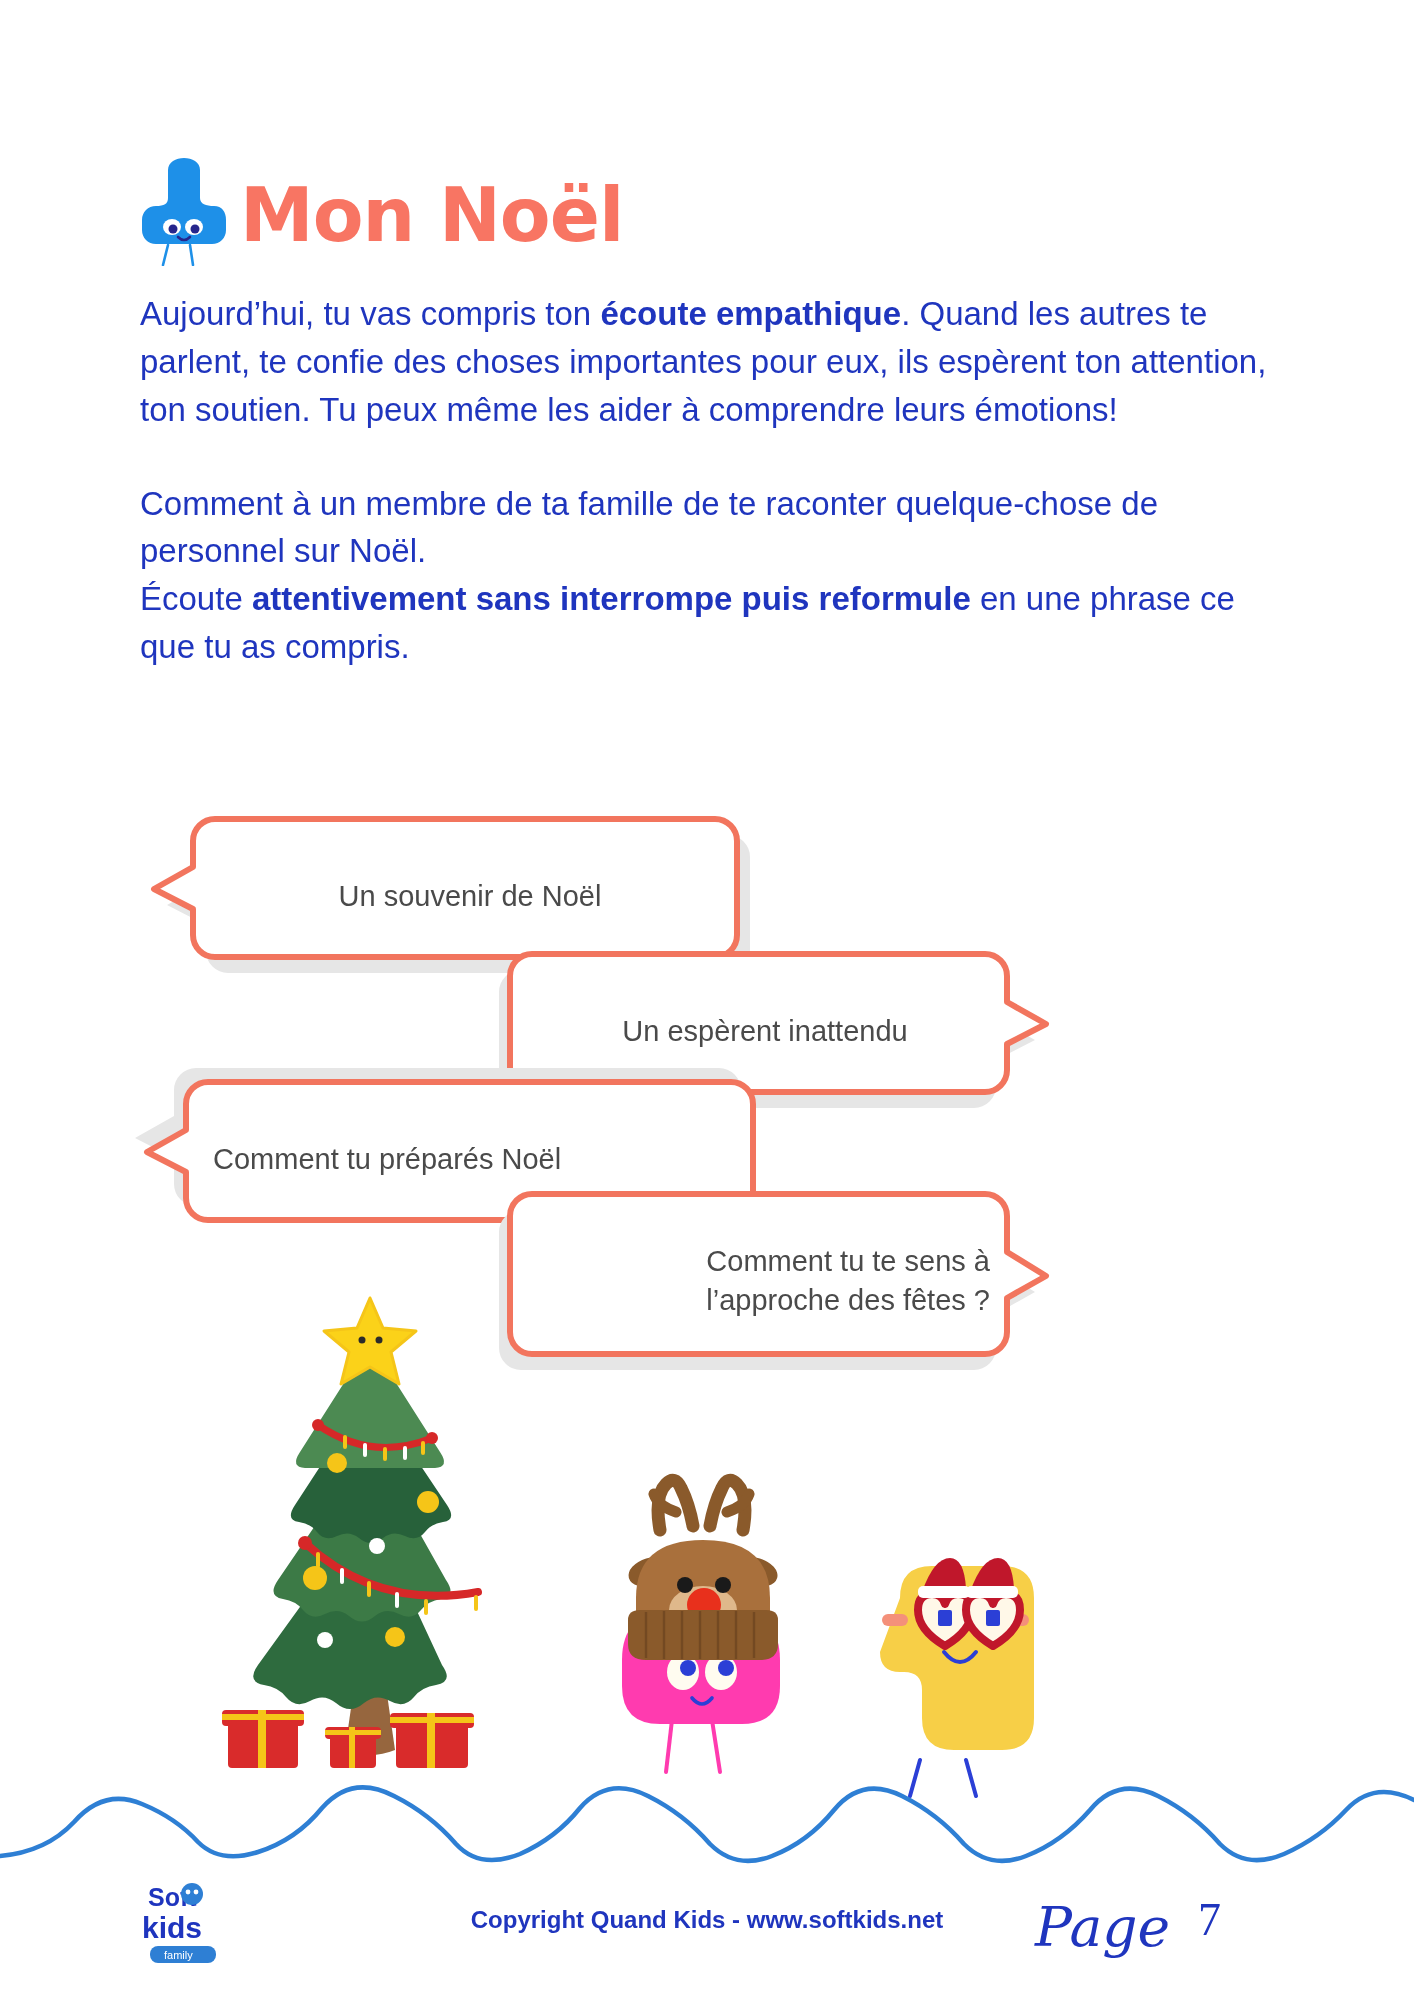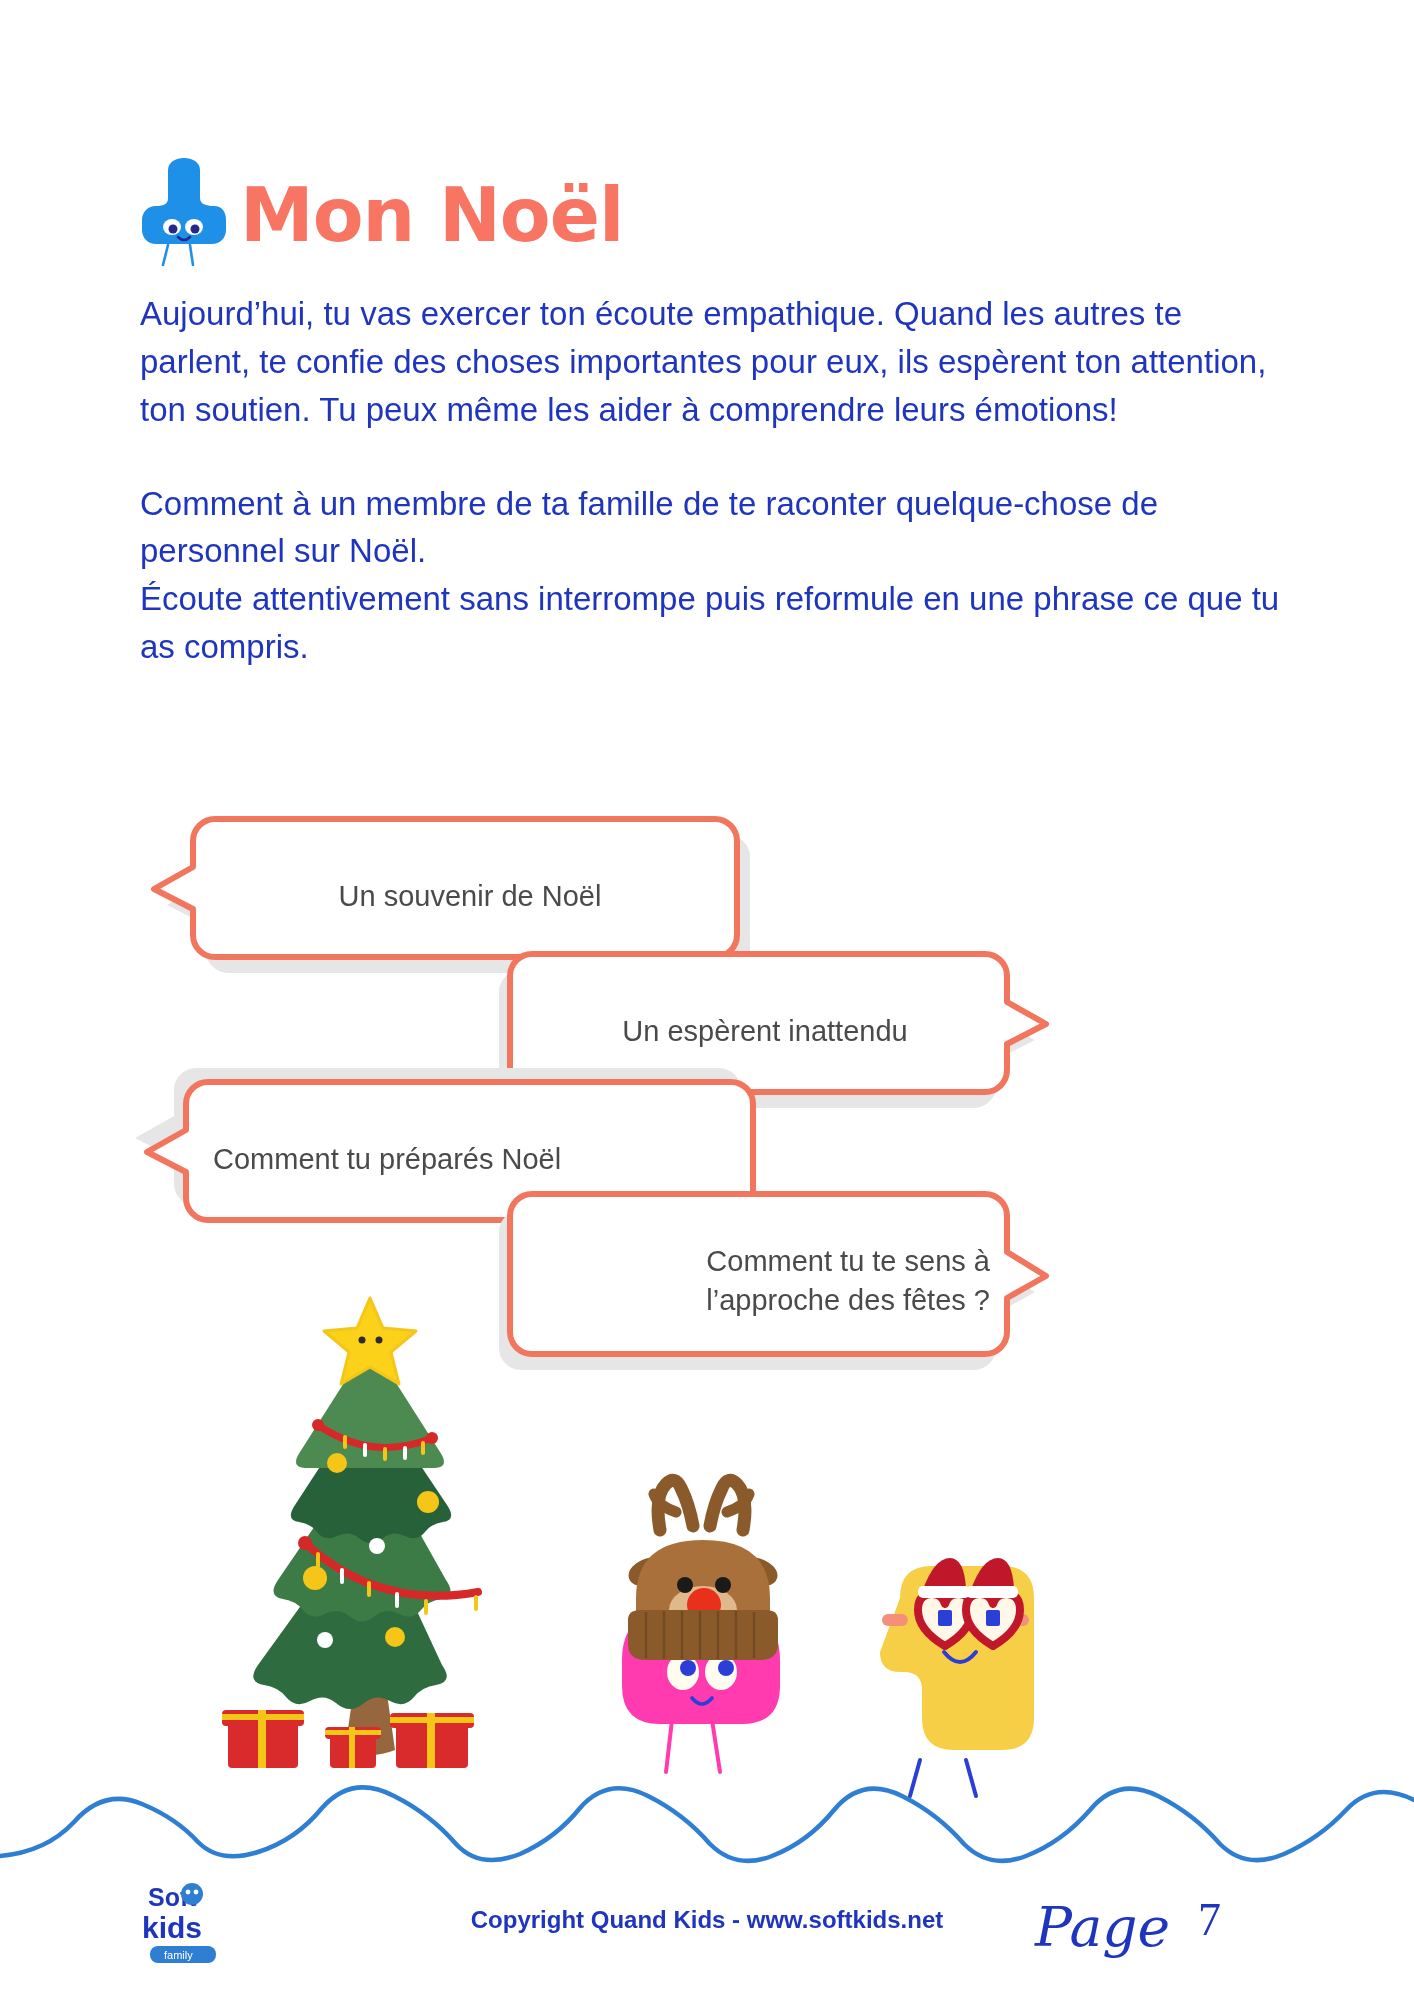--- a/index.html
+++ b/index.html
@@ -22,21 +22,21 @@
   }
 
   
   .copy{
     position:absolute;left:140px;top:290px;width:1140px;
     color:#1F35BE;font-size:33px;line-height:1.45;
     font-family:"Liberation Sans", sans-serif;
   }
   .copy p{margin:0 0 0 0;}
   .copy .gap{height:46px;}
-  .copy b{font-weight:400;}
+  .copy b{font-weight:700;}
 
   
   .bubbles{position:absolute;left:0;top:790px;width:1414px;height:610px;}
   .bubble{position:absolute;}
   .bubble svg{display:block;overflow:visible;}
   .bubble .btxt{
     position:absolute;color:#4A4A4A;font-size:29px;line-height:1.33;
     font-family:"Liberation Sans", sans-serif;white-space:pre-line;
   }
 
@@ -79,21 +79,21 @@
         <circle cx="57" cy="71" r="4.5" fill="#26268C"></circle>
         <path d="M40 79 Q46 85 52 79" stroke="#26268C" stroke-width="2.6" fill="none" stroke-linecap="round"></path>
         <path d="M30 87 L25 107" stroke="#1E90E8" stroke-width="2.6" fill="none" stroke-linecap="round"></path>
         <path d="M52 87 L55 107" stroke="#1E90E8" stroke-width="2.6" fill="none" stroke-linecap="round"></path>
       </svg>
     </div>
     <div class="title">Mon Noël</div>
   </div>
 
   <div class="copy">
-    <p><span>Aujourd’hui, tu vas exercer ton </span><b>écoute empathique</b><span>. Quand les autres te parlent, te confie des choses importantes pour eux, ils espèrent ton attention, ton soutien. Tu peux même les aider à comprendre leurs émotions!</span></p>
+    <p><span>Aujourd’hui, tu vas compris ton </span><b>écoute empathique</b><span>. Quand les autres te parlent, te confie des choses importantes pour eux, ils espèrent ton attention, ton soutien. Tu peux même les aider à comprendre leurs émotions!</span></p>
     <div class="gap"></div>
     <p><span>Comment à un membre de ta famille de te raconter quelque-chose de personnel sur Noël.</span><br><span>Écoute </span><b>attentivement sans interrompe puis reformule</b><span> en une phrase ce que tu as compris.</span></p>
   </div>
 
   <div class="bubbles">
 
     <div class="bubble" style="left:140px;top:15px;">
       <svg width="610" height="175" viewBox="0 0 610 175">
         <path d="M75 14 H575 a22 22 0 0 1 22 22 V130 a22 22 0 0 1 -22 22 H75
                  a22 22 0 0 1 -22 -22 V104 L14 84 L53 62 V36 a22 22 0 0 1 22 -22 Z" fill="#E6E6E6" transform="translate(13,16)"></path>

